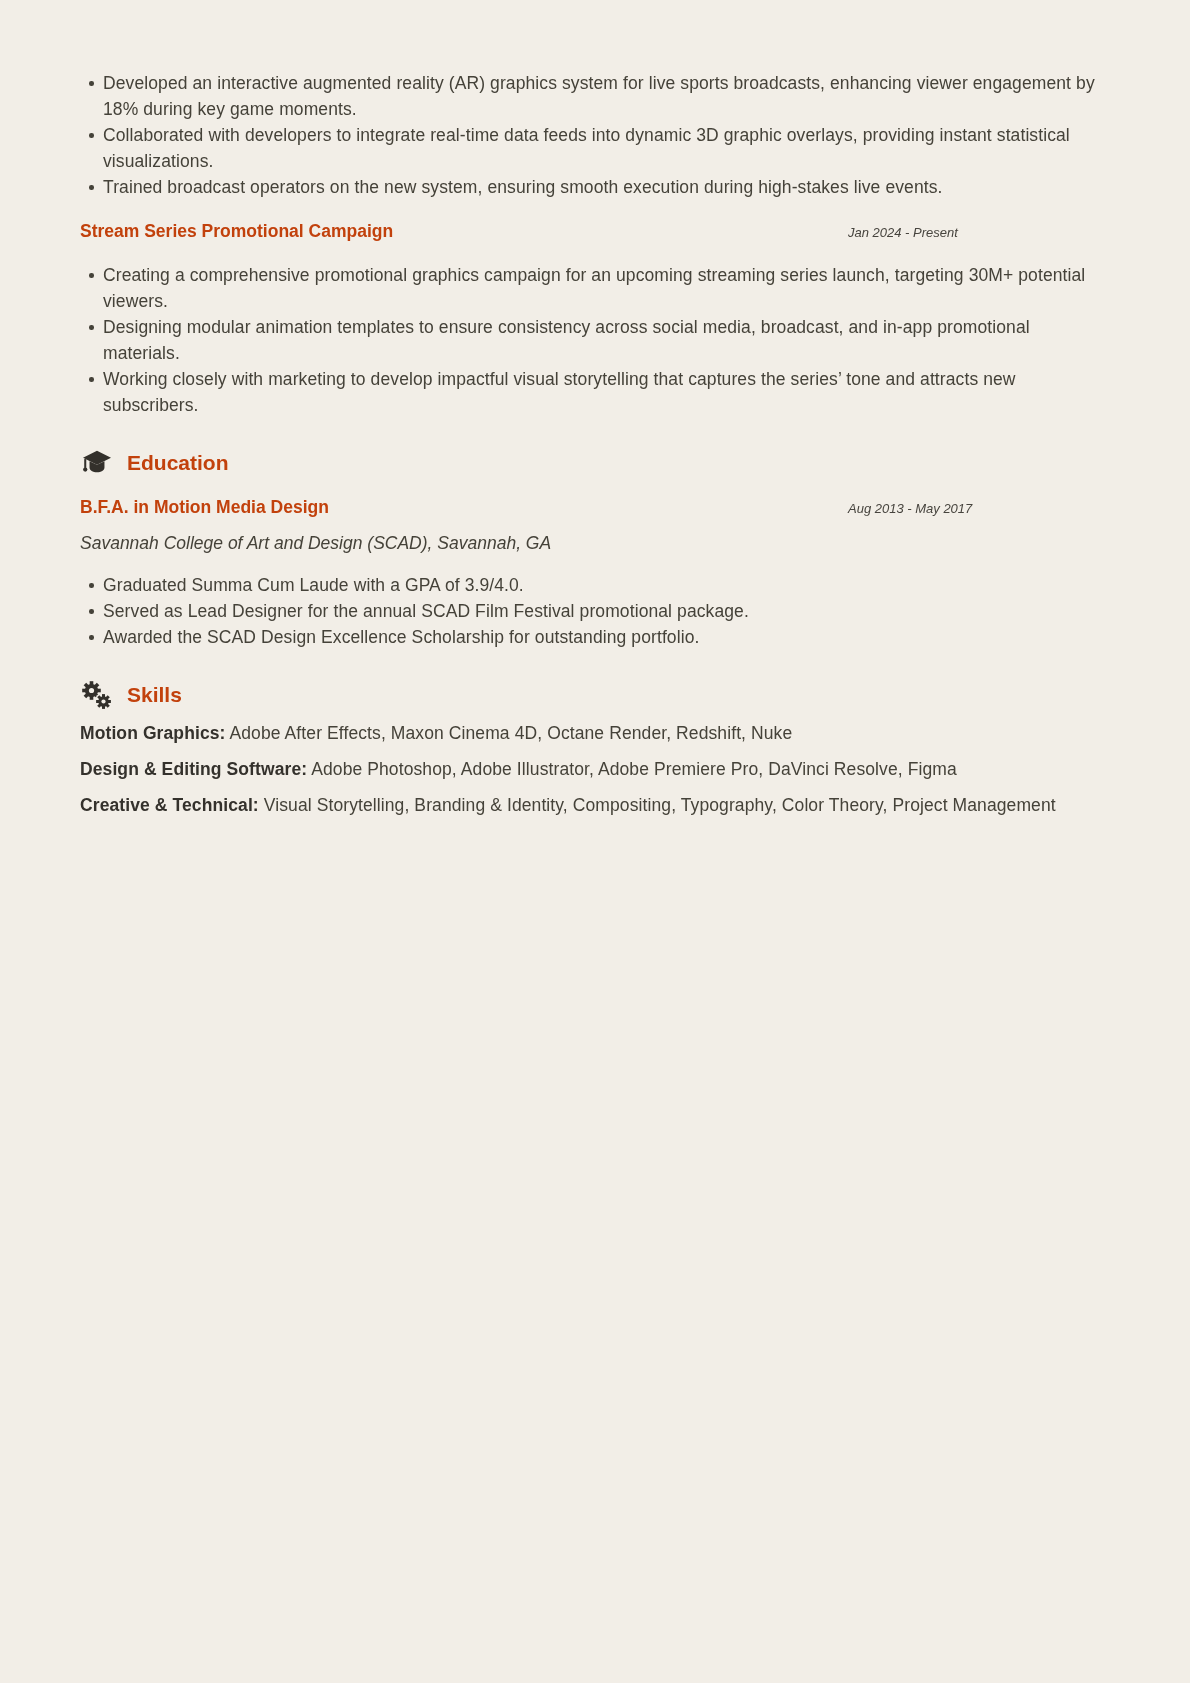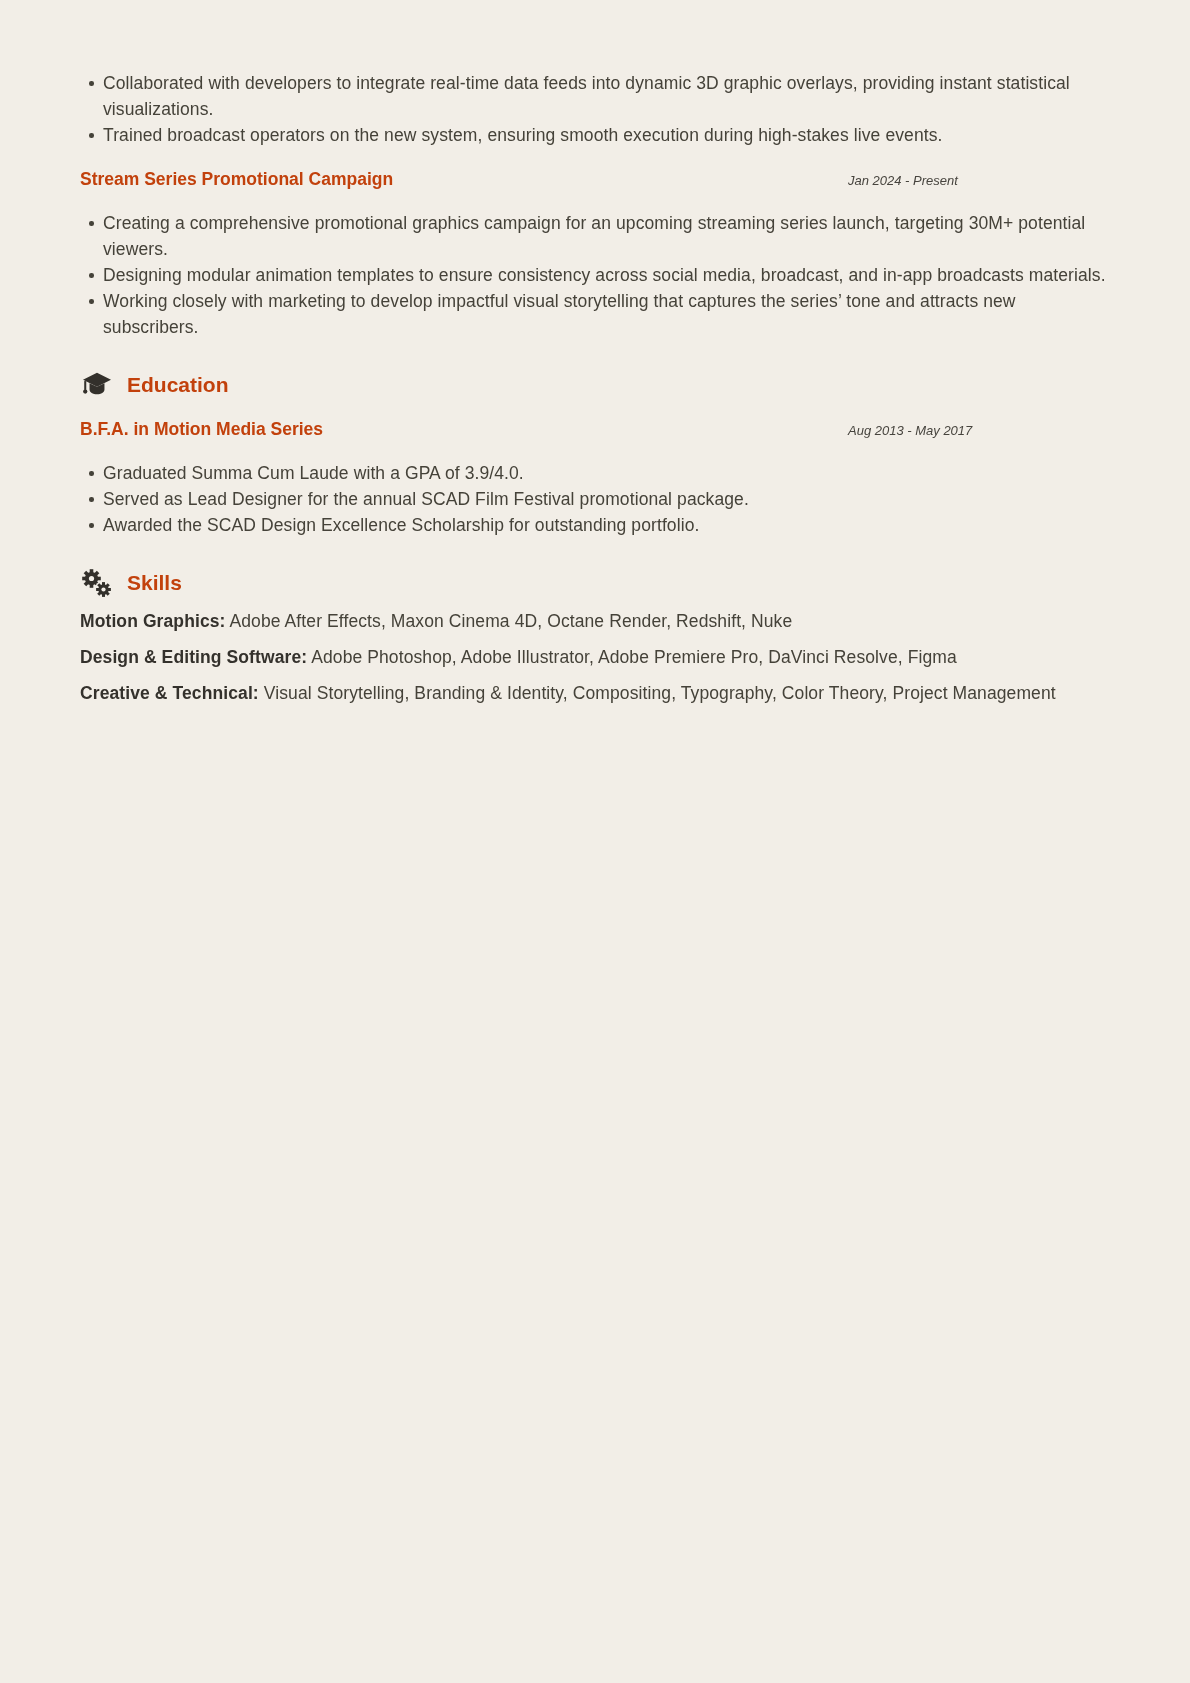--- a/index.html
+++ b/index.html
@@ -103,50 +103,52 @@
   }
   .section-heading + .skill-line { margin-top: 10px; }
   .skill-line strong { color: #34312c; }
 </style>
 </head>
 <body>
 
 <div class="page">
 
   <ul class="bullets">
+    <li>Developed an interactive augmented reality (AR) graphics system for live sports broadcasts, enhancing viewer engagement by 18% during key game moments.</li>
     <li>Collaborated with developers to integrate real-time data feeds into dynamic 3D graphic overlays, providing instant statistical visualizations.</li>
     <li>Trained broadcast operators on the new system, ensuring smooth execution during high-stakes live events.</li>
   </ul>
 
   <div class="entry-header">
     <h3 class="entry-title">Stream Series Promotional Campaign</h3>
     <span class="entry-date">Jan 2024 - Present</span>
   </div>
   <ul class="bullets">
     <li>Creating a comprehensive promotional graphics campaign for an upcoming streaming series launch, targeting 30M+ potential viewers.</li>
-    <li>Designing modular animation templates to ensure consistency across social media, broadcast, and in-app broadcasts materials.</li>
+    <li>Designing modular animation templates to ensure consistency across social media, broadcast, and in-app promotional materials.</li>
     <li>Working closely with marketing to develop impactful visual storytelling that captures the series’ tone and attracts new subscribers.</li>
   </ul>
 
   <h2 class="section-heading">
     <span class="icon">
       <svg width="30" height="28" viewBox="0 0 32 30" aria-hidden="true">
         <polygon points="16,2 31,9.5 16,17 1,9.5" fill="#33302b"></polygon>
         <path d="M8 13.2v6.5c0 2.9 3.6 5.2 8 5.2s8-2.3 8-5.2v-6.5l-8 3.8z" fill="#33302b"></path>
         <path d="M3.4 10.8v9.5" stroke="#33302b" stroke-width="2.2" fill="none"></path>
         <circle cx="3.4" cy="22" r="2.3" fill="#33302b"></circle>
       </svg>
     </span>
     <span>Education</span>
   </h2>
 
   <div class="entry-header">
-    <h3 class="entry-title">B.F.A. in Motion Media Series</h3>
+    <h3 class="entry-title">B.F.A. in Motion Media Design</h3>
     <span class="entry-date">Aug 2013 - May 2017</span>
   </div>
+  <p class="institution">Savannah College of Art and Design (SCAD), Savannah, GA</p>
   <ul class="bullets">
     <li>Graduated Summa Cum Laude with a GPA of 3.9/4.0.</li>
     <li>Served as Lead Designer for the annual SCAD Film Festival promotional package.</li>
     <li>Awarded the SCAD Design Excellence Scholarship for outstanding portfolio.</li>
   </ul>
 
   <h2 class="section-heading">
     <span class="icon">
       <svg width="33" height="30" viewBox="0 0 33 30" aria-hidden="true">
         <g transform="translate(11.5,10.5)" fill="#33302b">

